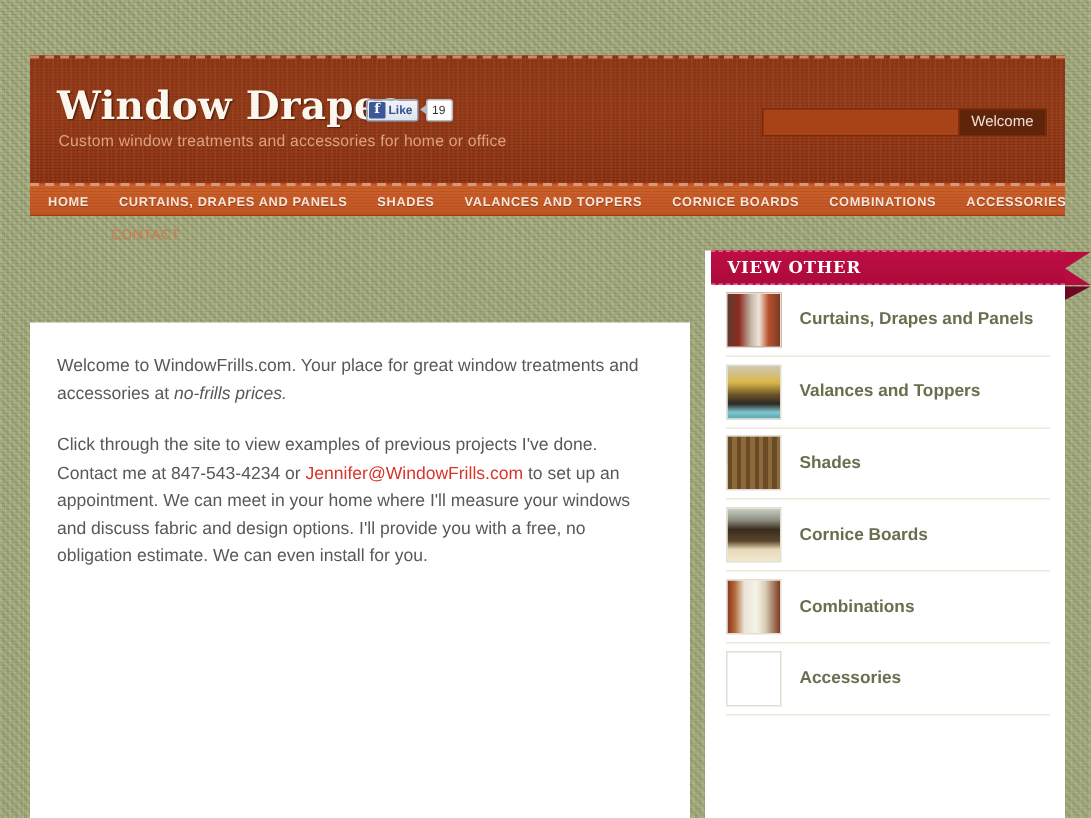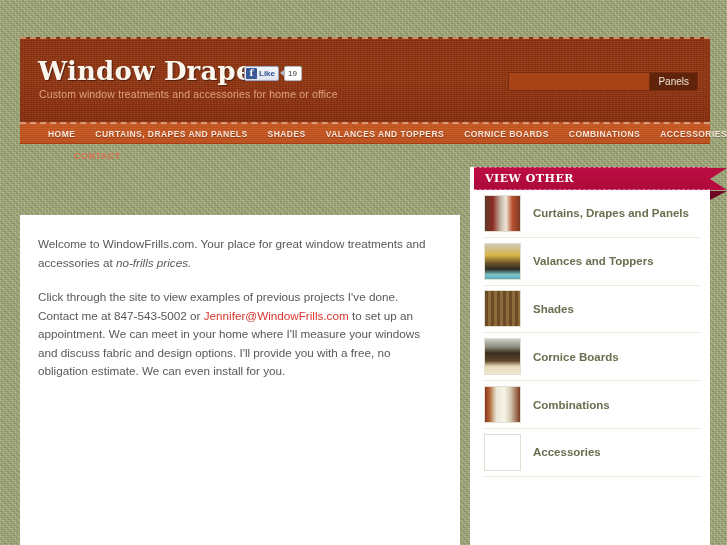--- a/index.html
+++ b/index.html
@@ -170,21 +170,21 @@
     height: 22px;
     background: #c4541f;
     background-image:
       repeating-linear-gradient(0deg, rgba(255,255,255,0.05) 0px, rgba(255,255,255,0.05) 1px, rgba(0,0,0,0.045) 1px, rgba(0,0,0,0.045) 2px),
       linear-gradient(180deg, #c75821 0%, #bf4f1c 100%);
     border-top: 2px dashed #d79a76;
     border-bottom: 1px solid #a33e13;
     box-sizing: border-box;
     display: flex;
     align-items: center;
-    padding-left: 28px;
+    padding-left: 12px;
   }
   .nav-item {
     font-size: 8.5px;
     font-weight: bold;
     color: #fae6d9;
     letter-spacing: 0.45px;
     margin-right: 20px;
     text-decoration: none;
     cursor: pointer;
     white-space: nowrap;
@@ -194,21 +194,21 @@
   
   #subnav {
     position: relative;
     height: 23px;
     padding-left: 12px;
     display: flex;
     align-items: center;
   }
   .subnav-item {
     font-size: 9px;
-    font-weight: bold;
+    font-weight: normal;
     color: #d8734f;
     letter-spacing: 0.5px;
     text-decoration: none;
     cursor: pointer;
     padding-left: 42px;
   }
 
   
   #body-wrap {
     position: relative;
@@ -364,21 +364,21 @@
       </div>
       <div class="fb-count-wrap">
         <span class="fb-count">19</span>
       </div>
     </div>
 
     <p id="tagline">Custom window treatments and accessories for home or office</p>
 
     <div id="search-box">
       <input id="search-input" type="text" value="" placeholder="" style="">
-      <button id="search-button">Panels</button>
+      <button id="search-button">Welcome</button>
     </div>
   </div>
 
   <div id="nav">
     <a class="nav-item">HOME</a>
     <a class="nav-item">CURTAINS, DRAPES AND PANELS</a>
     <a class="nav-item">SHADES</a>
     <a class="nav-item">VALANCES AND TOPPERS</a>
     <a class="nav-item">CORNICE BOARDS</a>
     <a class="nav-item">COMBINATIONS</a>
@@ -389,21 +389,21 @@
     <a class="subnav-item">CONTACT</a>
   </div>
 
   <div id="body-wrap">
 
     <div id="content">
       <p>
         <span>Welcome to WindowFrills.com. Your place for great window treatments and accessories at </span><span class="italic">no-frills prices.</span>
       </p>
       <p>
-        <span>Click through the site to view examples of previous projects I've done. Contact me at 847-543-5002 or </span><a class="email-link">Jennifer@WindowFrills.com</a><span> to set up an appointment. We can meet in your home where I'll measure your windows and discuss fabric and design options. I'll provide you with a free, no obligation estimate. We can even install for you.</span>
+        <span>Click through the site to view examples of previous projects I've done. Contact me at 847-543-4234 or </span><a class="email-link">Jennifer@WindowFrills.com</a><span> to set up an appointment. We can meet in your home where I'll measure your windows and discuss fabric and design options. I'll provide you with a free, no obligation estimate. We can even install for you.</span>
       </p>
     </div>
 
     <div id="gap"></div>
 
     <div id="sidebar">
 
       <div class="panel-head">
         <span class="panel-head-text">VIEW OTHER</span>
         <span class="ribbon-tail"></span>

